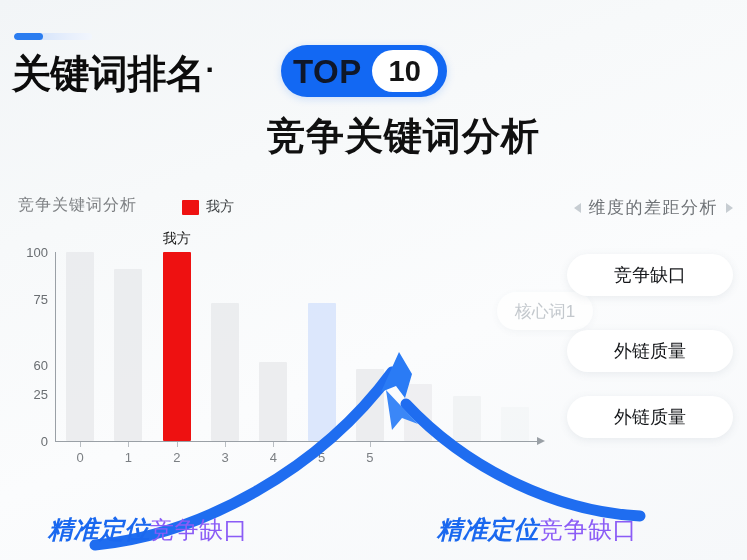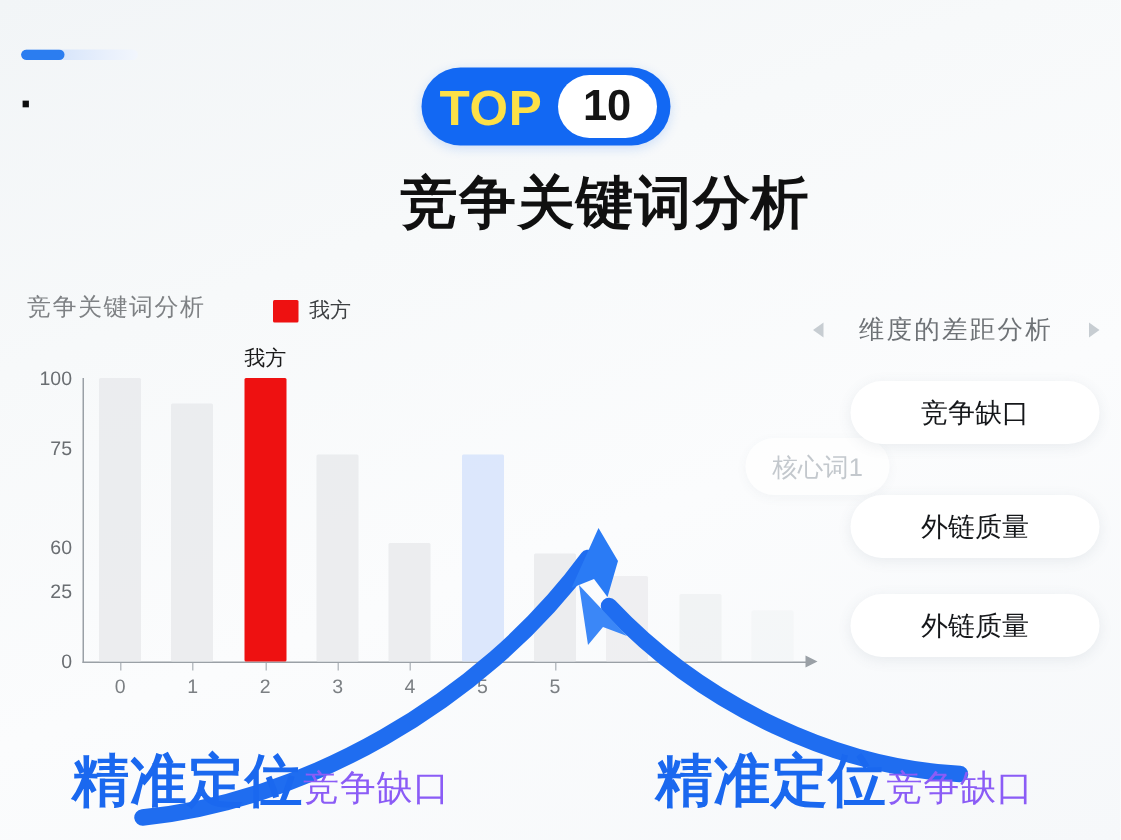--- a/index.html
+++ b/index.html
@@ -79,21 +79,21 @@
     border-radius: 26px;
     background: #1268f3;
     display: flex;
     align-items: center;
     padding-left: 12px;
     padding-right: 6px;
     box-sizing: border-box;
     box-shadow: 0 2px 8px rgba(18,104,243,0.18);
   }
   .top-pill-label {
-    color: #fde047;
+    color: #0f172a;
     font-size: 33px;
     font-weight: bold;
     letter-spacing: 0.5px;
     line-height: 1;
     padding-right: 10px;
   }
   .top-pill-badge {
     background: #ffffff;
     border-radius: 22px;
     height: 42px;
@@ -153,22 +153,21 @@
     font-size: 14px;
     color: #3d4043;
   }
 
   .right-header {
     position: absolute;
     right: 14px;
     top: 196px;
     display: flex;
     align-items: center;
-    gap: 24px;
-    margin-top: 12px;
+    gap: 8px;
   }
   .right-header-title {
     font-size: 17px;
     color: #6e7276;
     letter-spacing: 1.5px;
     white-space: nowrap;
   }
   .tri {
     width: 0; height: 0;
     border-top: 5px solid transparent;
@@ -309,39 +308,41 @@
   .bottom-caption {
     position: absolute;
     bottom: 14px;
     display: flex;
     align-items: baseline;
     white-space: nowrap;
   }
   .bc-left  { left: 48px; }
   .bc-right { left: 437px; }
   .bc-strong {
-    font-size: 38px;
+    font-size: 25px;
     font-weight: bold;
     color: #1a68ef;
     letter-spacing: 0.5px;
+    font-style: italic;
   }
   .bc-light {
     font-size: 24px;
     color: #8b5cf6;
     letter-spacing: 0.5px;
   }
 </style>
 </head>
 <body>
 
 <div class="progress-track">
   <div class="progress-fill"></div>
 </div>
 
 <div class="header-row">
+  <span class="kicker-main">关键词排名</span>
   <span class="kicker-dot">·</span>
 </div>
 
 <div class="top-pill">
   <span class="top-pill-label">TOP</span>
   <span class="top-pill-badge">10</span>
 </div>
 
 <div class="main-title">竞争关键词分析</div>
 

